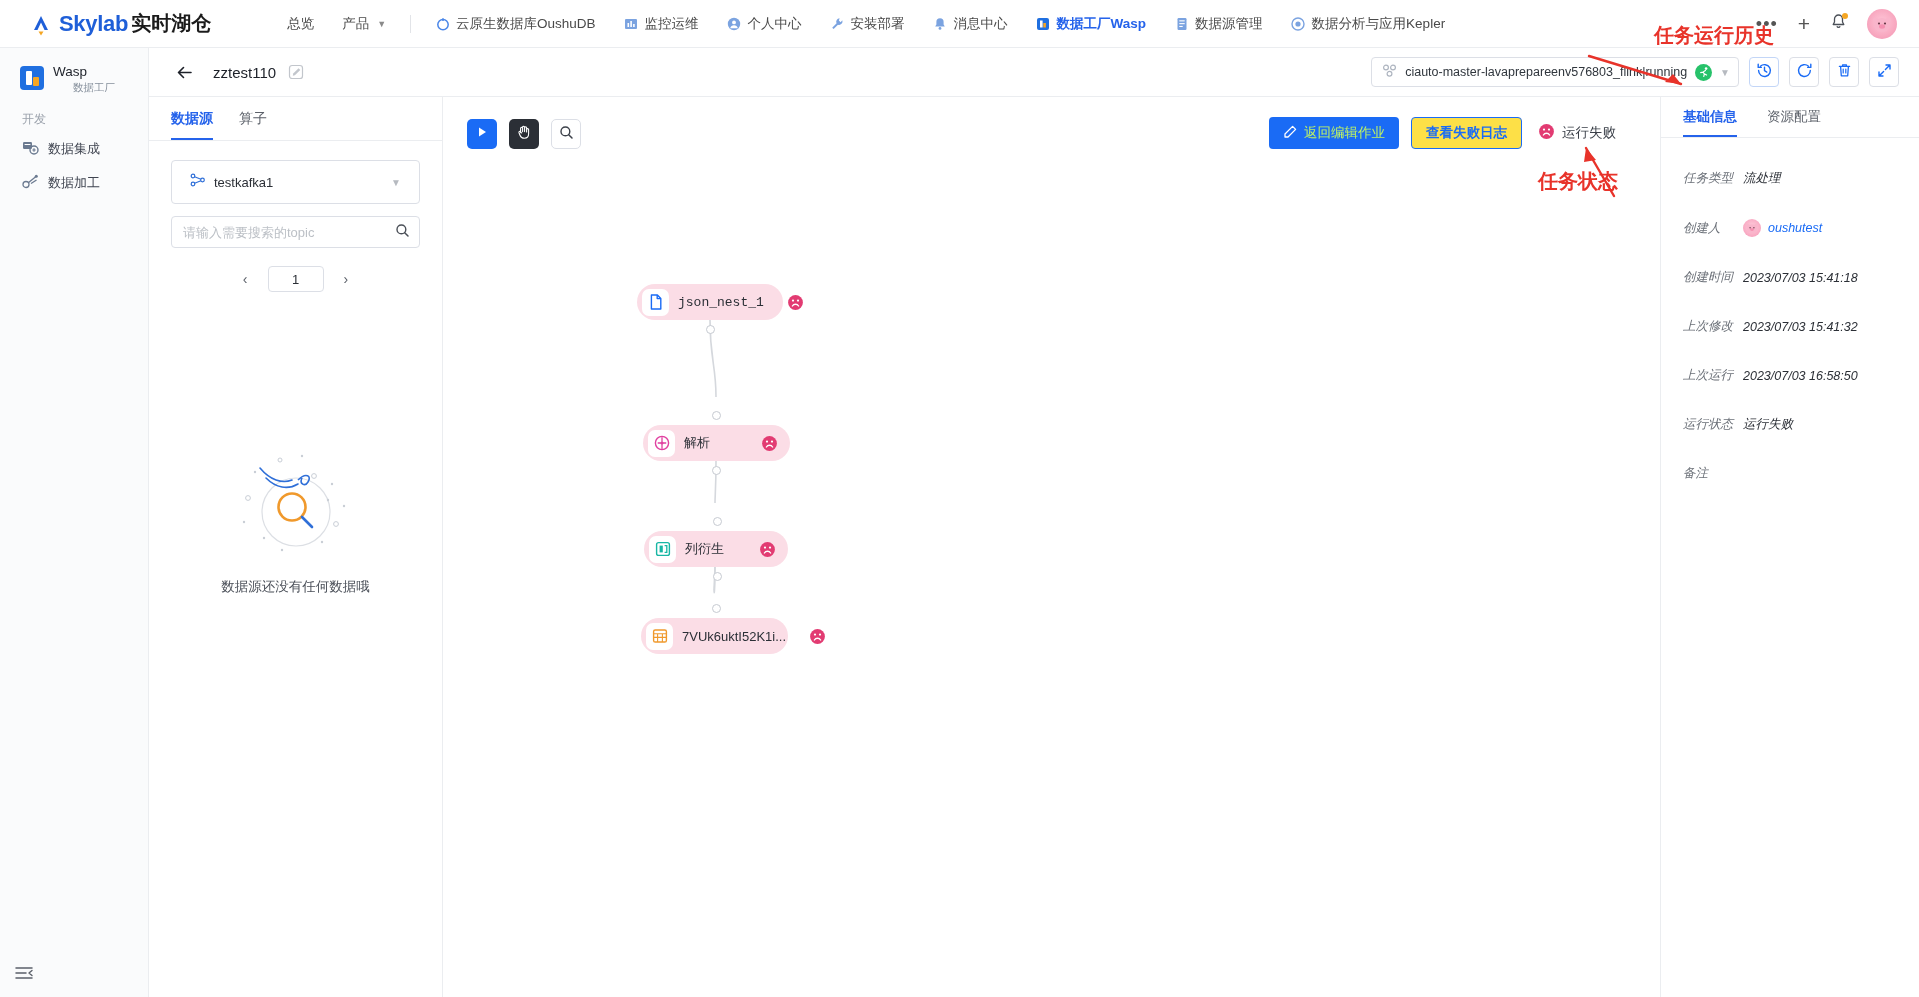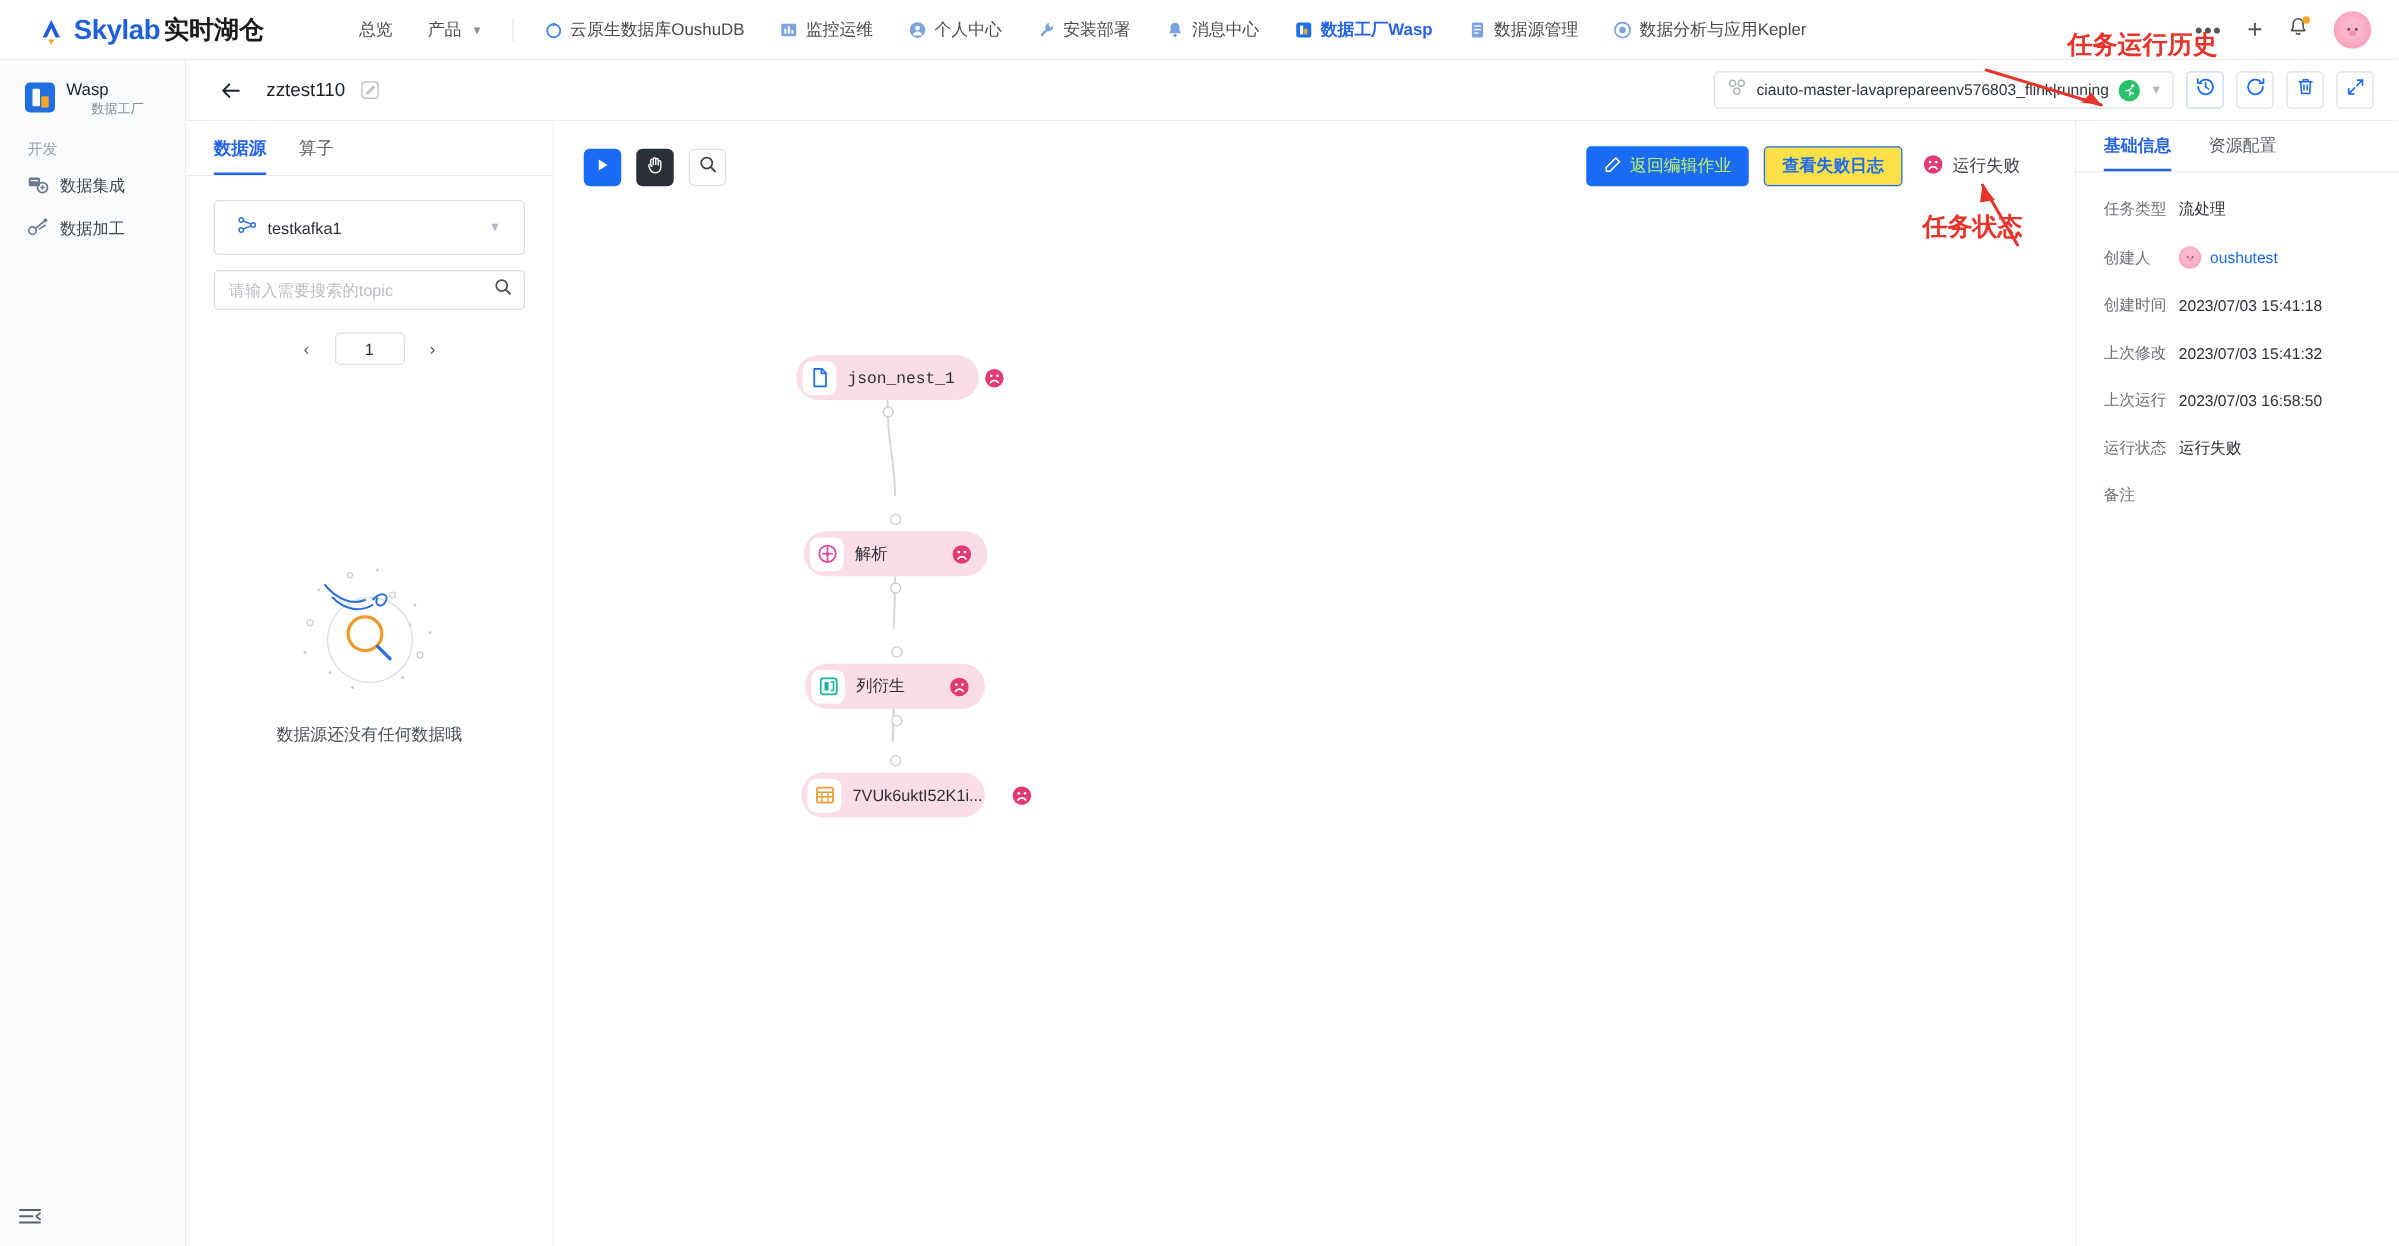--- a/index.html
+++ b/index.html
@@ -192,21 +192,21 @@
   
   .info {
     position: absolute; left: 1661px; top: 97px; width: 258px; height: 900px; background: #fff;
   }
   .info-tabs { display: flex; gap: 30px; padding: 0 22px; border-bottom: 1px solid #ebedf0; }
   .info-tab {
     font-size: 13.5px; color: #5b6069; padding: 11px 0 9px; cursor: pointer;
     border-bottom: 2px solid transparent;
   }
   .info-tab.active { color: #2563eb; font-weight: bold; border-bottom-color: #2563eb; }
-  .info-row { display: flex; align-items: center; padding: 0 22px; margin-top: 21px; }
+  .info-row { display: flex; align-items: center; padding: 0 22px; margin-top: 32px; font-style: italic; }
   .info-label { width: 60px; font-size: 12.5px; color: #6b7078; flex: none; }
   .info-value { font-size: 12.5px; color: #2b2f36; display: flex; align-items: center; gap: 7px; }
   .info-value.link { color: #1a6bf5; }
   .mini-avatar {
     width: 18px; height: 18px; border-radius: 50%;
     background: radial-gradient(circle at 50% 45%, #ffd0de 0%, #f9aac3 65%, #f194b2 100%);
     display:flex; align-items:center; justify-content:center; overflow:hidden;
   }
 
   

